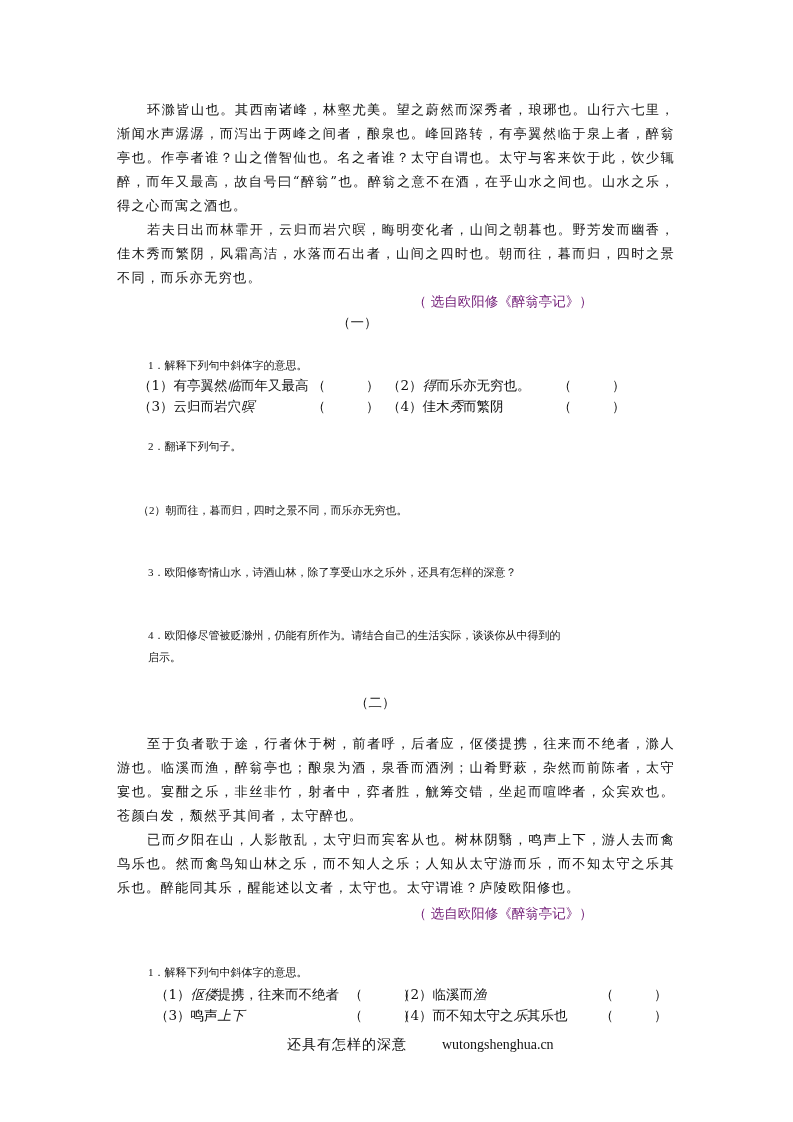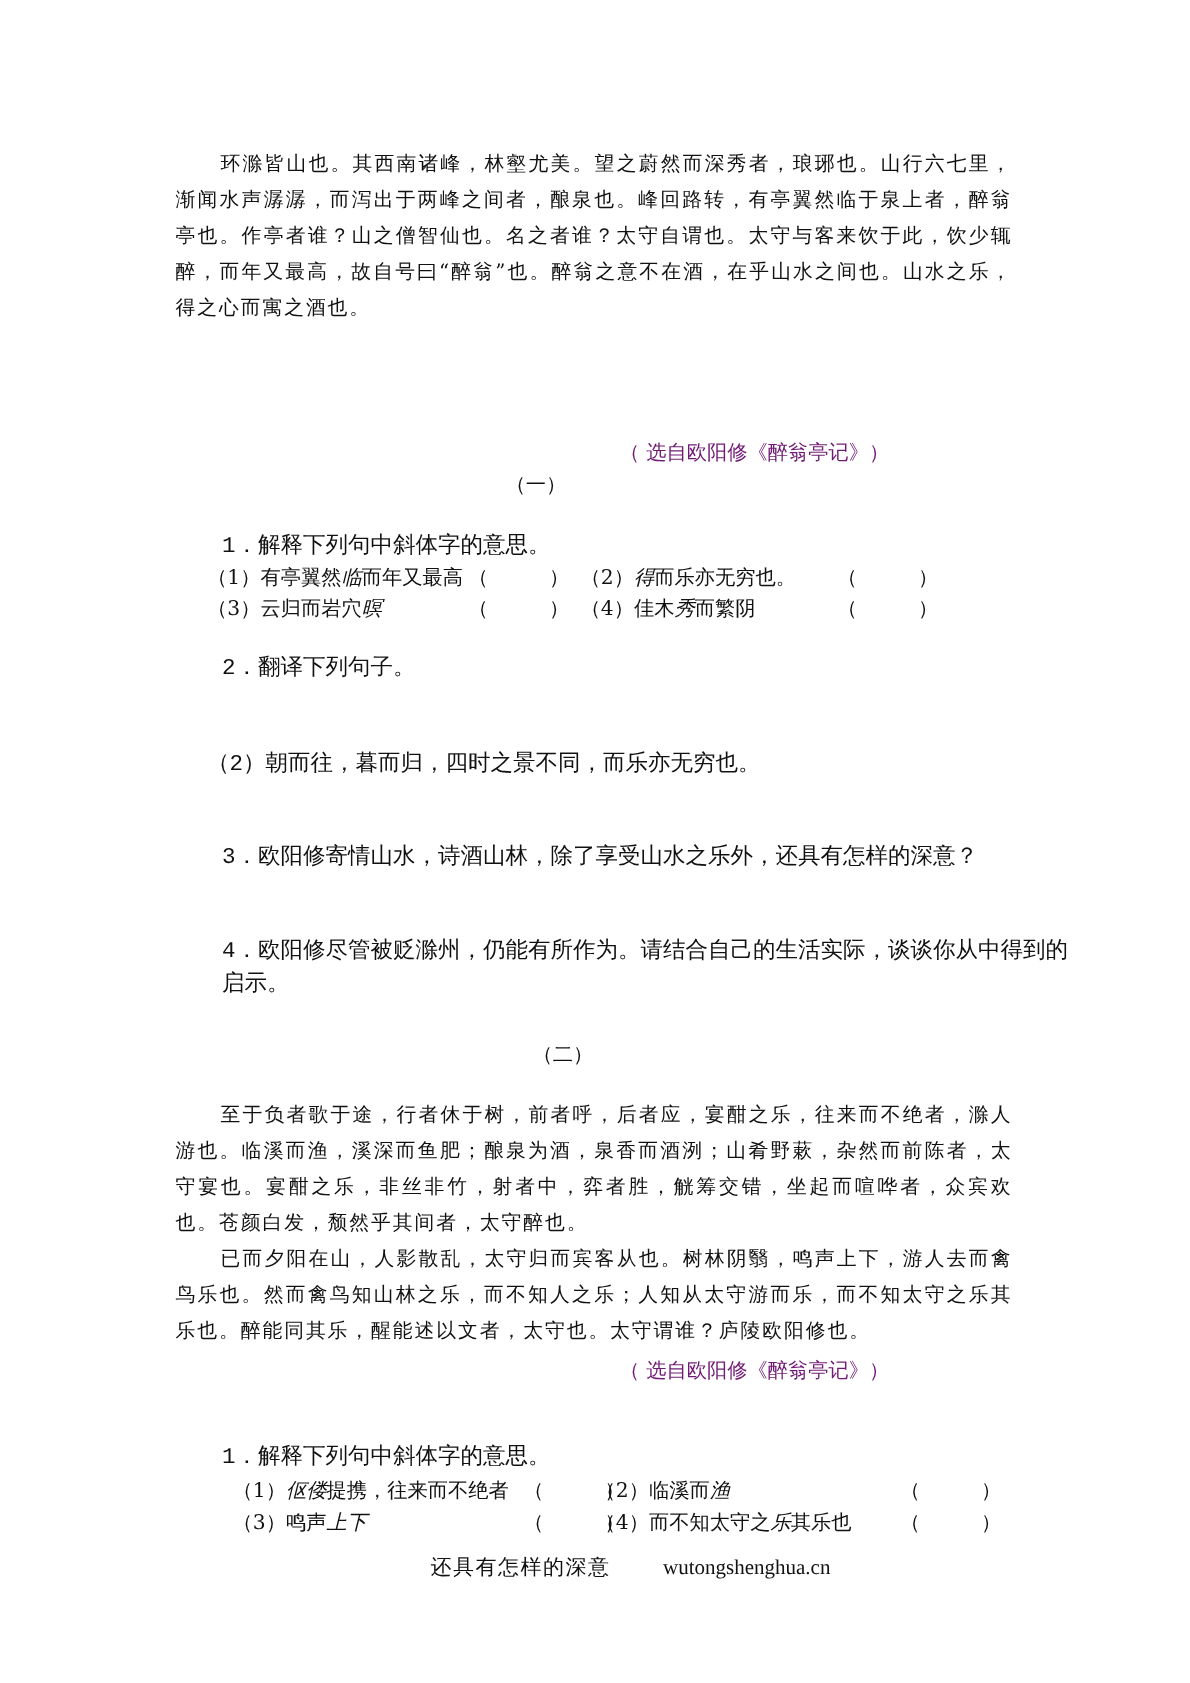--- a/index.html
+++ b/index.html
@@ -11,39 +11,40 @@
       letter-spacing: 1.3px; text-align: justify; margin: 0;
     }
     .passage p { margin: 0; text-indent: 30px; }
     .source {
       position: absolute; font-family: "DejaVu Sans", sans-serif; font-size: 13.5px; color: #701a75;
     }
     .section-title {
       position: absolute; font-family: "DejaVu Serif", serif; font-size: 13.5px;
     }
     .q {
-      position: absolute; font-family: Liberation Mono, monospace; font-size: 15px; line-height: 20px;
+      position: absolute; font-family: Liberation Serif, serif; font-size: 11px; line-height: 20px;
       white-space: nowrap;
     }
     .q-sub { position: absolute; font-family: "DejaVu Serif", serif; font-size: 13.5px; line-height: 20px; white-space: nowrap; }
     .paren { position: absolute; font-family: "DejaVu Serif", serif; font-size: 13.5px; line-height: 20px; }
     .it { font-style: italic; }
     .footer {
       position: absolute; left: 287px; top: 1036px; font-family: "Liberation Serif", serif; font-size: 14px;
       white-space: nowrap;
     }
     .footer span { display: inline-block; }
   </style>
 </head>
 <body>
 
 <div class="page">
 
   <div class="passage" style="top:98px;">
     <p>环滁皆山也。其西南诸峰，林壑尤美。望之蔚然而深秀者，琅琊也。山行六七里，渐闻水声潺潺，而泻出于两峰之间者，酿泉也。峰回路转，有亭翼然临于泉上者，醉翁亭也。作亭者谁？山之僧智仙也。名之者谁？太守自谓也。太守与客来饮于此，饮少辄醉，而年又最高，故自号曰“醉翁”也。醉翁之意不在酒，在乎山水之间也。山水之乐，得之心而寓之酒也。</p>
+    <p>若夫日出而林霏开，云归而岩穴暝，晦明变化者，山间之朝暮也。野芳发而幽香，佳木秀而繁阴，风霜高洁，水落而石出者，山间之四时也。朝而往，暮而归，四时之景不同，而乐亦无穷也。</p>
   </div>
 
   <div class="source" style="left:413px; top:293px;">（ 选自欧阳修《醉翁亭记》）</div>
 
   <div class="section-title" style="left:337px; top:314px;">（一）</div>
 
   <div class="q" style="left:148px; top:355px;">1．解释下列句中斜体字的意思。</div>
 
   <div class="q-sub" style="left:138px; top:375px;">
     <span>（1）</span><span>有亭翼然</span><span class="it">临</span><span>而年又最高</span>
@@ -69,21 +70,21 @@
   <div class="q" style="left:138px; top:500px;">（2）朝而往，暮而归，四时之景不同，而乐亦无穷也。</div>
 
   <div class="q" style="left:148px; top:562px;">3．欧阳修寄情山水，诗酒山林，除了享受山水之乐外，还具有怎样的深意？</div>
 
   <div class="q" style="left:148px; top:625px;">4．欧阳修尽管被贬滁州，仍能有所作为。请结合自己的生活实际，谈谈你从中得到的</div>
   <div class="q" style="left:148px; top:647px;">启示。</div>
 
   <div class="section-title" style="left:355px; top:694px;">（二）</div>
 
   <div class="passage" style="top:732px;">
-    <p>至于负者歌于途，行者休于树，前者呼，后者应，宴酣之乐，往来而不绝者，滁人游也。临溪而渔，溪深而鱼肥；酿泉为酒，泉香而酒洌；山肴野蔌，杂然而前陈者，太守宴也。宴酣之乐，非丝非竹，射者中，弈者胜，觥筹交错，坐起而喧哗者，众宾欢也。苍颜白发，颓然乎其间者，太守醉也。</p>
+    <p>至于负者歌于途，行者休于树，前者呼，后者应，伛偻提携，往来而不绝者，滁人游也。临溪而渔，醉翁亭也；酿泉为酒，泉香而酒洌；山肴野蔌，杂然而前陈者，太守宴也。宴酣之乐，非丝非竹，射者中，弈者胜，觥筹交错，坐起而喧哗者，众宾欢也。苍颜白发，颓然乎其间者，太守醉也。</p>
     <p>已而夕阳在山，人影散乱，太守归而宾客从也。树林阴翳，鸣声上下，游人去而禽鸟乐也。然而禽鸟知山林之乐，而不知人之乐；人知从太守游而乐，而不知太守之乐其乐也。醉能同其乐，醒能述以文者，太守也。太守谓谁？庐陵欧阳修也。</p>
   </div>
 
   <div class="source" style="left:413px; top:905px;">（ 选自欧阳修《醉翁亭记》）</div>
 
   <div class="q" style="left:148px; top:962px;">1．解释下列句中斜体字的意思。</div>
 
   <div class="q-sub" style="left:155px; top:984px;">
     <span>（1）</span><span></span><span class="it">伛偻</span><span>提携，往来而不绝者</span>
   </div>

